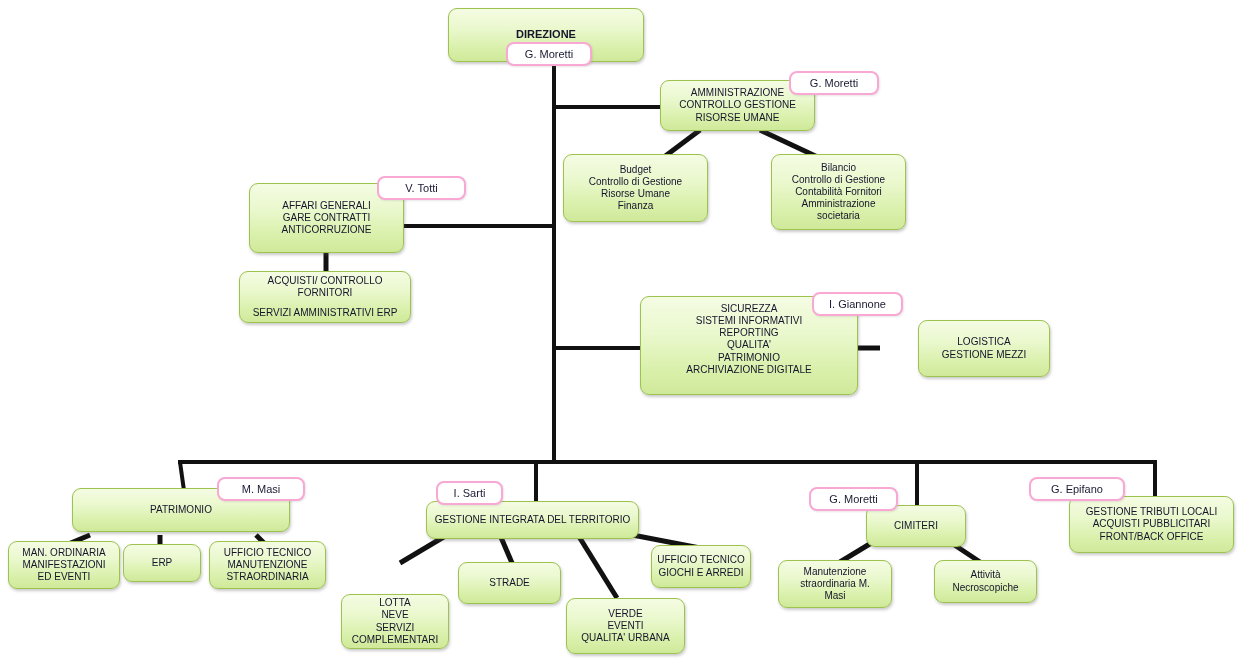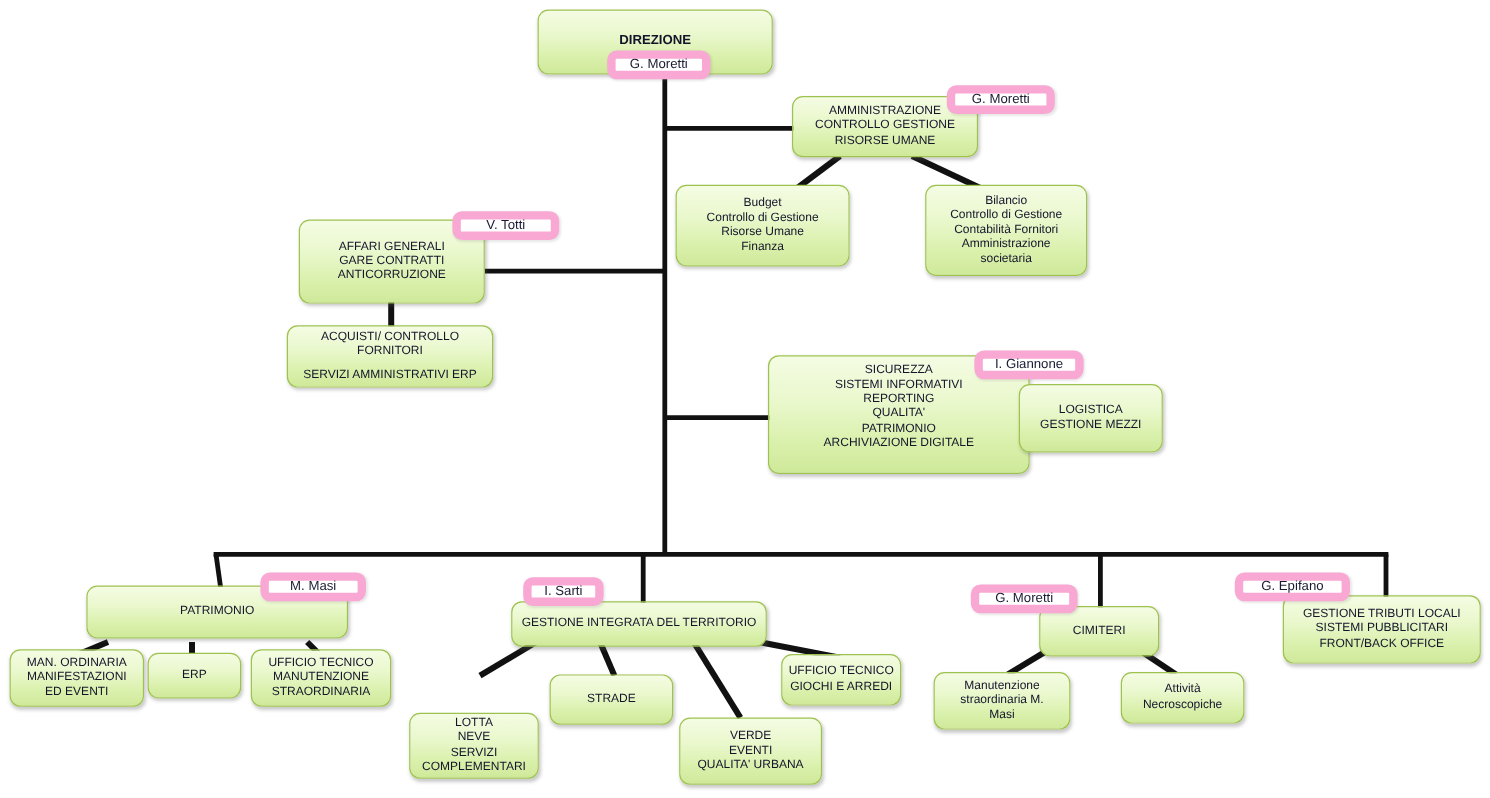--- a/index.html
+++ b/index.html
@@ -39,21 +39,21 @@
     line-height:1.22;
     padding:18px 5px;
     z-index:3;
   }
   .node .txt{display:block;width:100%;}
   .node .txt span{display:block;}
   
   .chip{
     position:absolute;
     box-sizing:border-box;
-    border:7px solid #f9a8d4;
+    border:2px solid #f9a8d4;
     border-radius:8px;
     background:#ffffff;
     display:flex;
     align-items:center;
     justify-content:center;
     text-align:center;
     color:#1a1a33;
     box-shadow:1px 1px 2px rgba(120,120,120,0.18);
     z-index:6;
   }
@@ -173,21 +173,21 @@
         <span>REPORTING</span>
         <span>QUALITA'</span>
         <span>PATRIMONIO</span>
         <span>ARCHIVIAZIONE DIGITALE</span>
       </span>
   </div>
   <div class="chip fs11" style="left:812px; top:292px; width:91px; height:24px;">
     <span>I. Giannone</span>
   </div>
 
-  <div class="node" style="left:849px; top:320px; width:120px; height:57px;">
+  <div class="node" style="left:918px; top:320px; width:132px; height:57px;">
     <span class="txt fs10">
         <span>LOGISTICA</span>
         <span>GESTIONE MEZZI</span>
       </span>
   </div>
 
   <div class="node" style="left:72px; top:488px; width:218px; height:44px;">
     <span class="txt fs10">
         <span>PATRIMONIO</span>
       </span>
@@ -277,21 +277,21 @@
   <div class="node" style="left:934px; top:560px; width:103px; height:43px;">
     <span class="txt fs10">
         <span>Attività</span>
         <span>Necroscopiche</span>
       </span>
   </div>
 
   <div class="node" style="left:1069px; top:496px; width:165px; height:57px;">
     <span class="txt fs10">
         <span>GESTIONE TRIBUTI LOCALI</span>
-        <span>SISTEMI PUBBLICITARI</span>
+        <span>ACQUISTI PUBBLICITARI</span>
         <span>FRONT/BACK OFFICE</span>
       </span>
   </div>
   <div class="chip fs11" style="left:1029px; top:477px; width:96px; height:24px;">
     <span>G. Epifano</span>
   </div>
 
 </div>
 
 </body></html>

